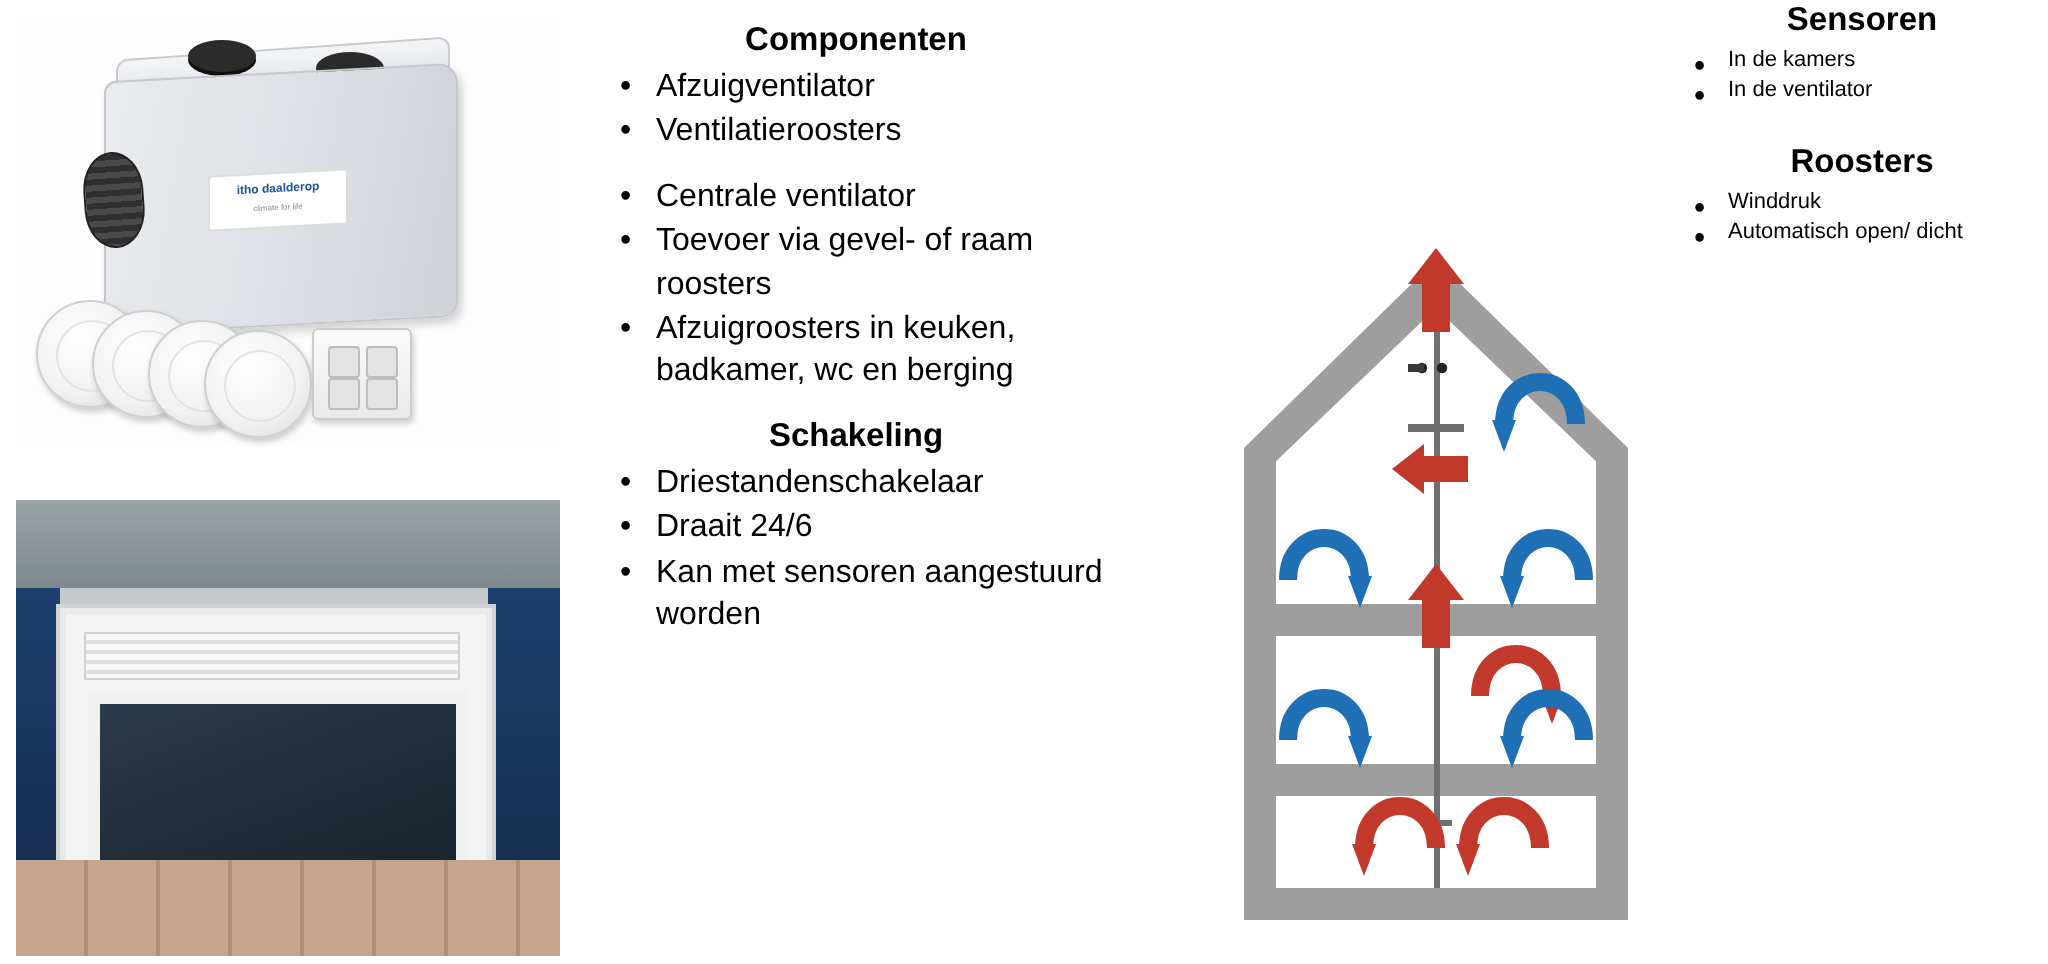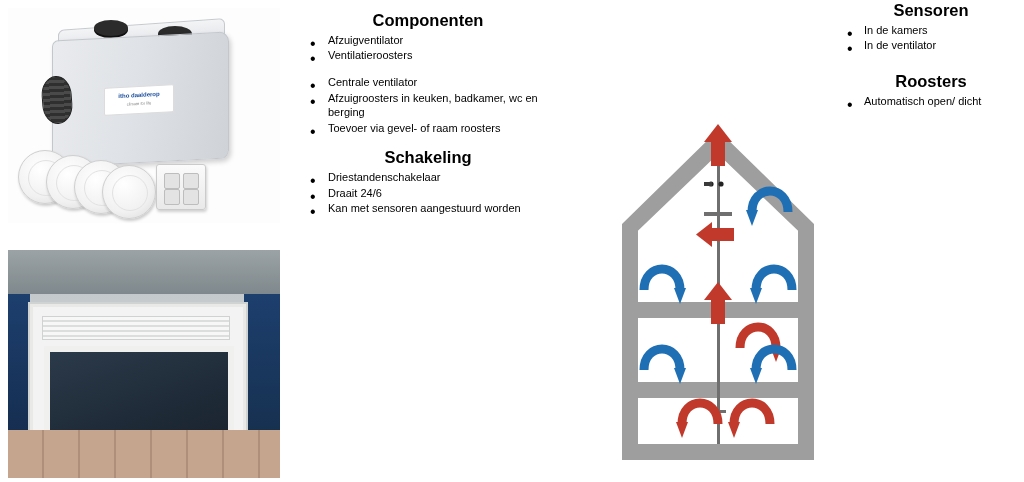--- a/index.html
+++ b/index.html
@@ -137,21 +137,21 @@
   .col-mid { position:absolute; left:298px; top:10px; width:260px; }
   .col-right-text { position:absolute; left:838px; top:0; width:186px; }
 
   h3.blk {
     font-size:16.5px; font-weight:bold; margin:0 0 2px 0; line-height:1.25;text-align:center;
   }
   ul.blk {
     list-style:none; margin:0 0 12px 0; padding:0;
   }
   ul.blk li {
-    font-size:11px; line-height:1.33; margin:0 0 1px 0;
+    font-size:16px; line-height:1.33; margin:0 0 1px 0;
     padding-left:30px; position:relative;
   }
   ul.blk li::before {
     content:"\2022"; position:absolute; left:12px; top:0; font-size:16px;
   }
   .col-right-text h3.blk { font-size:16.5px; }
   .col-right-text ul.blk li { font-size:11px; padding-left:26px; }
   .col-right-text ul.blk li::before { left:9px; }
   .gap-sm { height:6px; }
 
@@ -200,41 +200,42 @@
   <div class="col-mid">
 
     <h3 class="blk">Componenten</h3>
     <ul class="blk">
       <li>Afzuigventilator</li>
       <li>Ventilatieroosters</li>
     </ul>
 
     <ul class="blk">
       <li>Centrale ventilator</li>
+      <li>Toevoer via gevel- of raam roosters</li>
       <li>Afzuigroosters in keuken, badkamer, wc en berging</li>
-      <li>Toevoer via gevel- of raam roosters</li>
     </ul>
 
     <h3 class="blk">Schakeling</h3>
     <ul class="blk">
       <li>Driestandenschakelaar</li>
       <li>Draait 24/6</li>
       <li>Kan met sensoren aangestuurd worden</li>
     </ul>
   </div>
 
   <div class="col-right-text">
     <h3 class="blk">Sensoren</h3>
     <ul class="blk">
       <li>In de kamers</li>
       <li>In de ventilator</li>
     </ul>
     <div class="gap-sm"></div>
     <h3 class="blk">Roosters</h3>
     <ul class="blk">
+      <li>Winddruk</li>
       <li>Automatisch open/ dicht</li>
     </ul>
   </div>
 
   <div class="house">
     <svg width="250" height="350" viewBox="0 0 250 350">
 
       <g>
         <path d="M118 10 L22 104 L22 126 L118 34 L214 126 L214 104 Z" fill="#9e9e9e"></path>
       </g>

